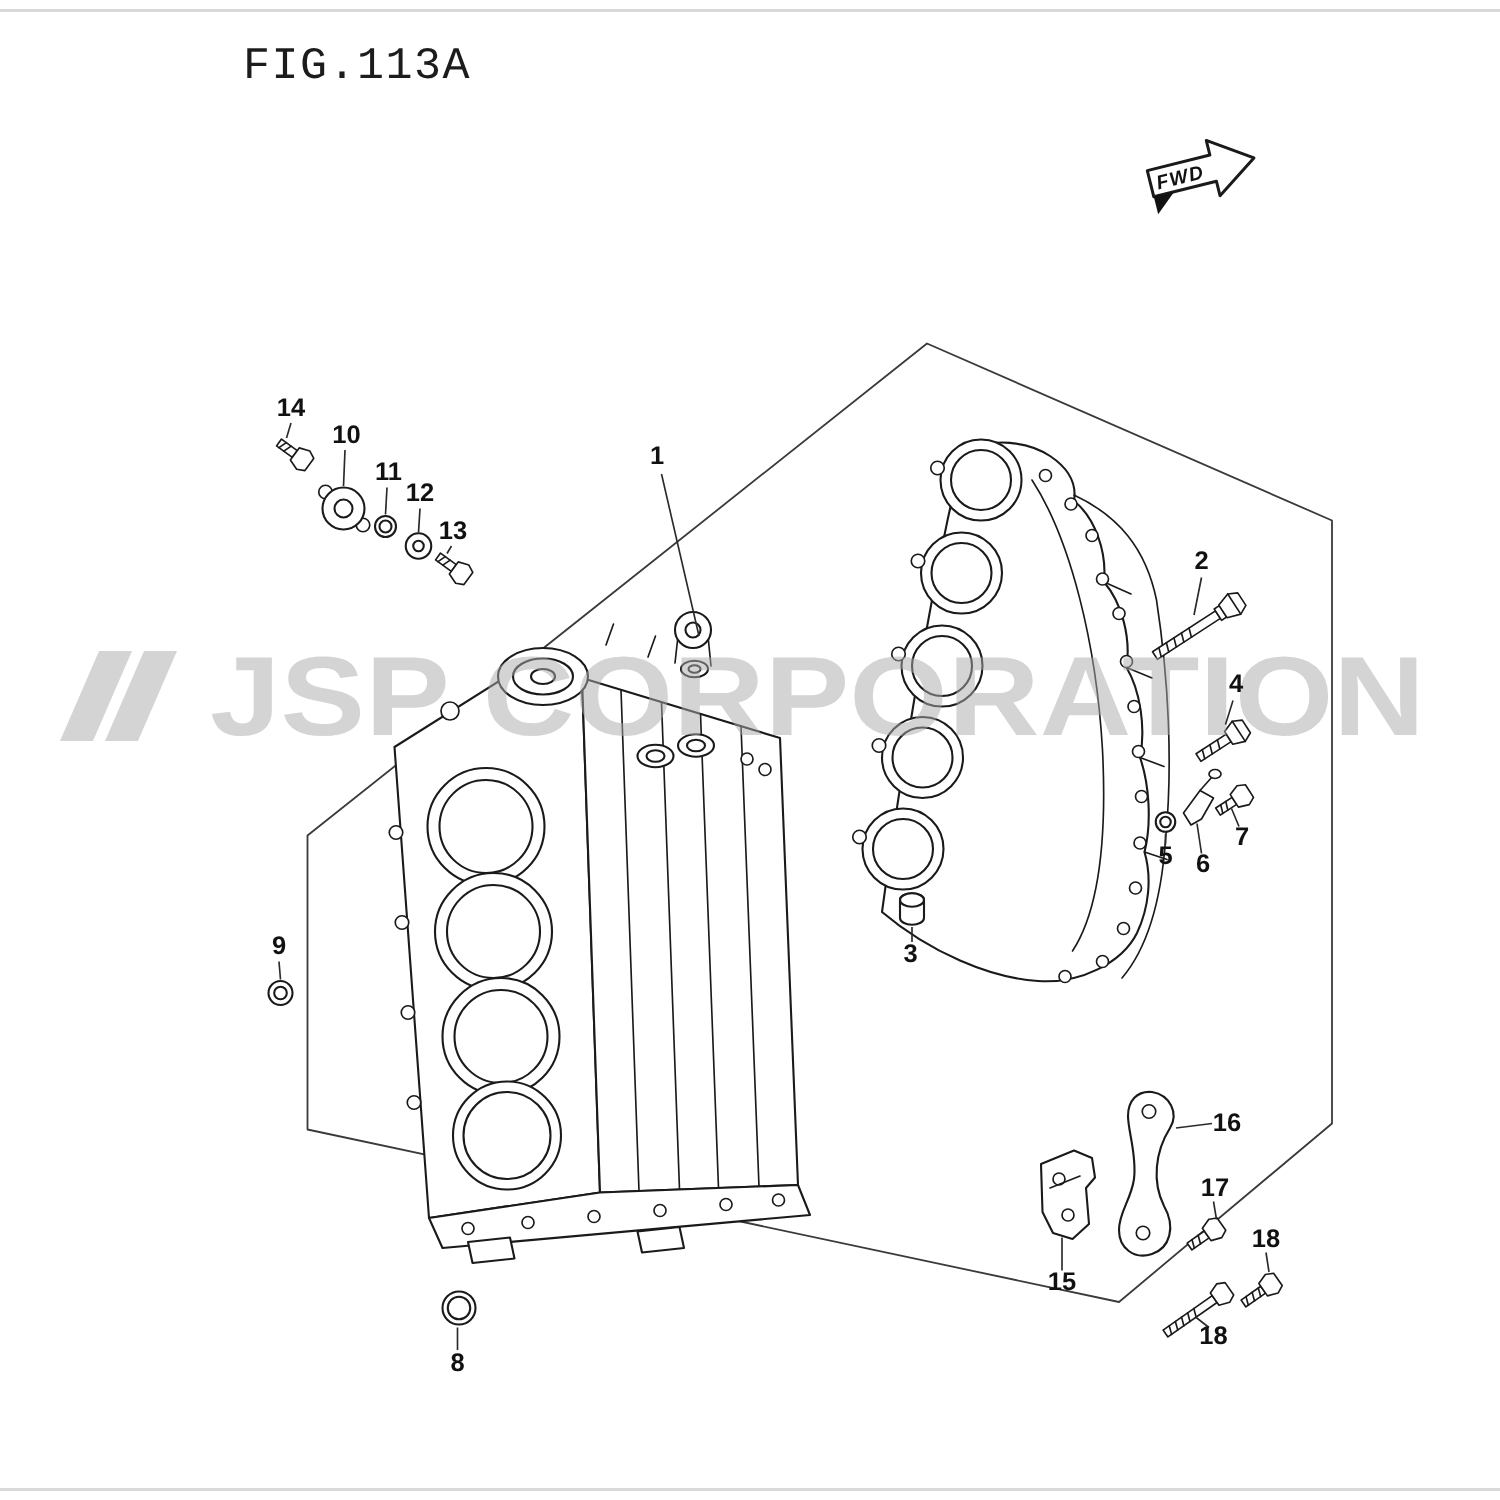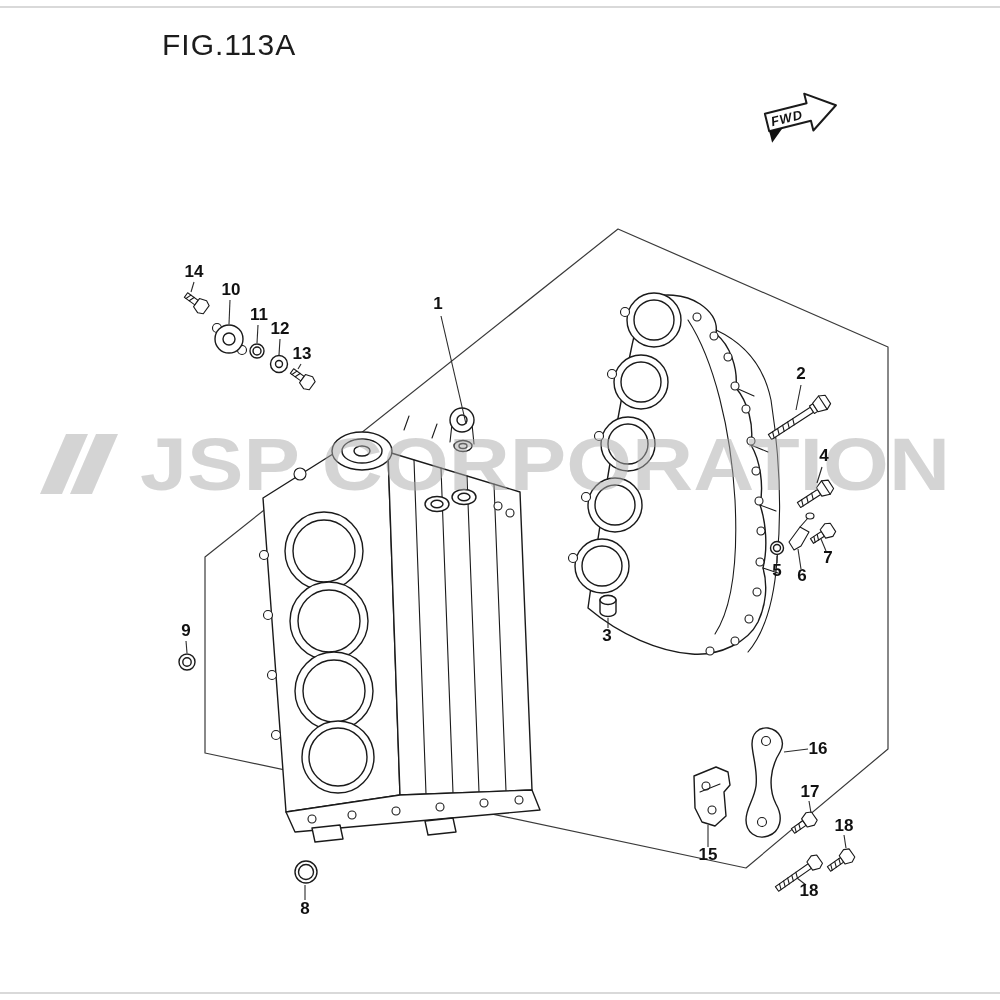--- a/index.html
+++ b/index.html
@@ -1,20 +1,20 @@
 <!DOCTYPE html>
 <html><head>
 <meta charset="utf-8">
 <style>
   html,body{margin:0;padding:0;background:#fff;}
   #stage{position:relative;width:1000px;height:1000px;background:#fff;overflow:hidden;
          font-family:"Liberation Sans",sans-serif;}
   .page-edge{position:absolute;left:0;width:1000px;height:2px;background:#d9d9d9;}
   #figure-title{position:absolute;left:162px;top:28px;font-size:30px;letter-spacing:1px;
-                color:#1c1c1c;font-weight:400;}
+                color:#1c1c1c;font-weight:400;font-family:Liberation Mono, monospace;}
   svg{position:absolute;left:0;top:0;}
   .ln{stroke:#1a1a1a;stroke-width:1.4;fill:none;stroke-linejoin:round;stroke-linecap:round;}
   .fw{stroke:#1a1a1a;stroke-width:1.4;fill:#ffffff;stroke-linejoin:round;}
   .thin{stroke-width:1.1;}
   .callout{font:bold 17px "Liberation Sans",sans-serif;fill:#111;text-anchor:middle;}
   .leader{stroke:#2a2a2a;stroke-width:1.1;}
 </style>
 </head>
 <body>
 

